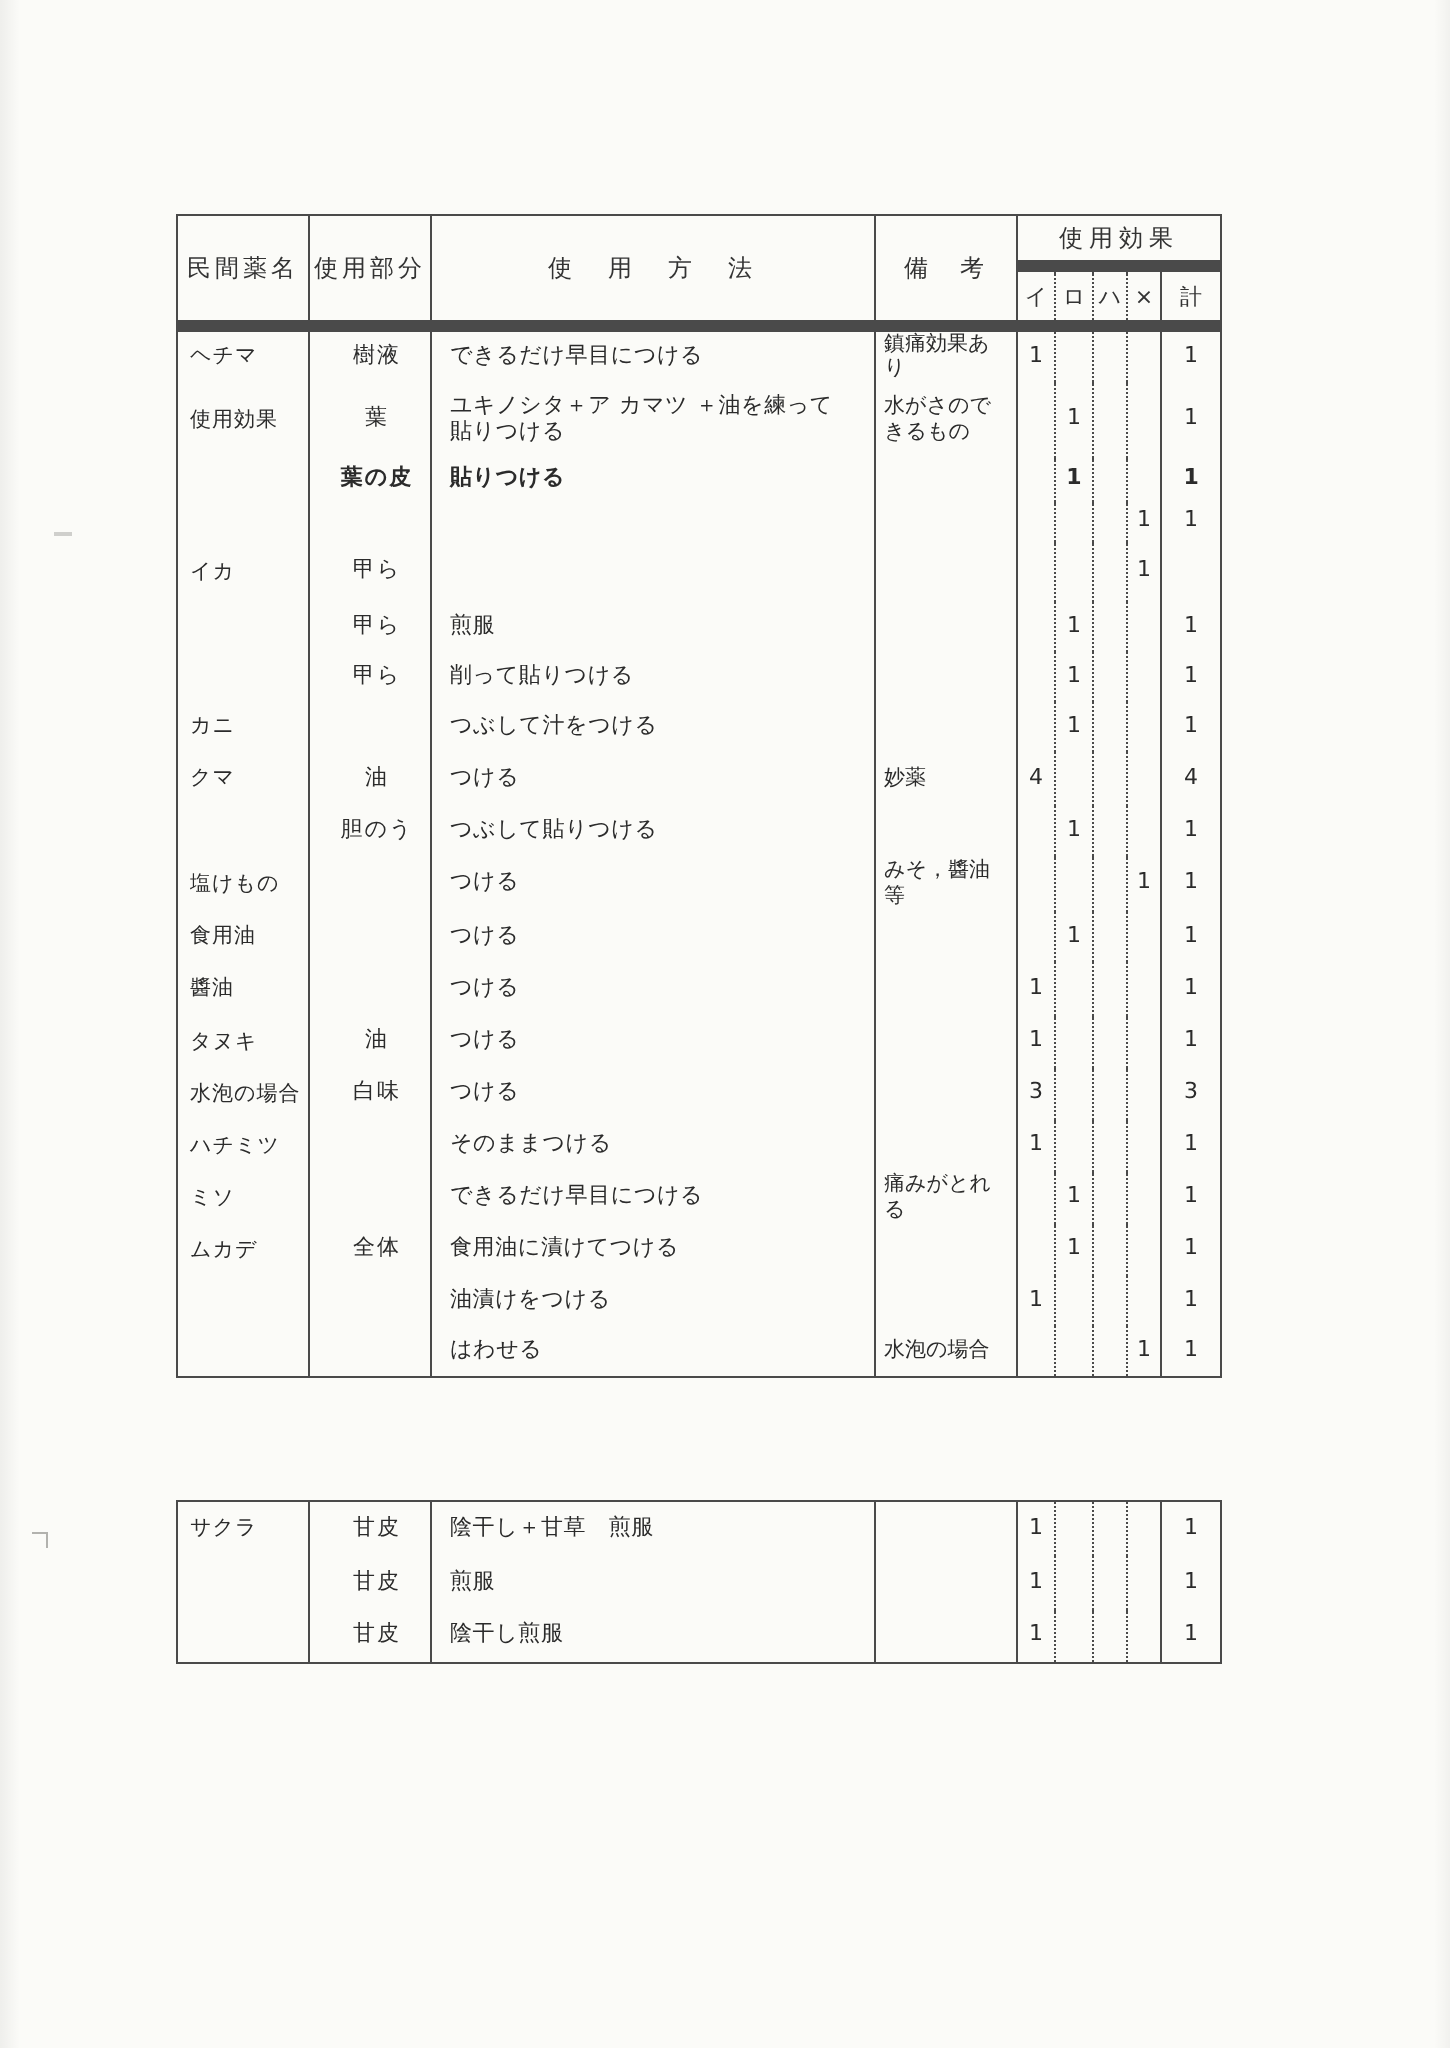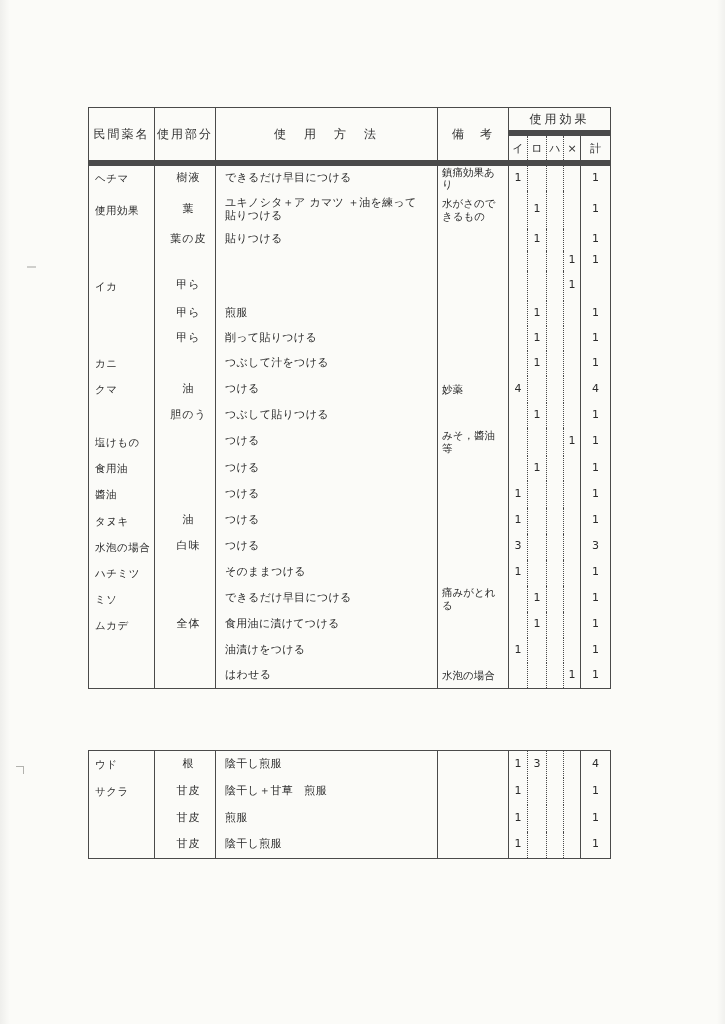--- a/index.html
+++ b/index.html
@@ -132,21 +132,21 @@
           <td class="c-method v-solid">ユキノシタ＋ア カマツ ＋油を練って
 貼りつける</td>
           <td class="c-remark v-solid">水がさので
 きるもの</td>
           <td class="c-eff v-solid"></td>
           <td class="c-eff v-dot">1</td>
           <td class="c-eff v-dot"></td>
           <td class="c-eff v-dot"></td>
           <td class="c-total v-solid">1</td>
         </tr>
-        <tr style="height: 22px;">
+        <tr style="height: 22px; font-weight: bold;">
           <td class="c-name"></td>
           <td class="c-part v-solid">葉の皮</td>
           <td class="c-method v-solid">貼りつける</td>
           <td class="c-remark v-solid"></td>
           <td class="c-eff v-solid"></td>
           <td class="c-eff v-dot">1</td>
           <td class="c-eff v-dot"></td>
           <td class="c-eff v-dot"></td>
           <td class="c-total v-solid">1</td>
         </tr>
@@ -350,31 +350,20 @@
         <col style="width:222px">
         <col style="width:71px">
       <col style="width:19px">
         <col style="width:19px">
         <col style="width:17px">
         <col style="width:17px">
         <col style="width:30px">
     </colgroup>
     <tbody id="tbody2">
         <tr style="height: 27px;">
-          <td class="c-name">ウド</td>
-          <td class="c-part v-solid">根</td>
-          <td class="c-method v-solid">陰干し煎服</td>
-          <td class="c-remark v-solid"></td>
-          <td class="c-eff v-solid">1</td>
-          <td class="c-eff v-dot">3</td>
-          <td class="c-eff v-dot"></td>
-          <td class="c-eff v-dot"></td>
-          <td class="c-total v-solid">4</td>
-        </tr>
-        <tr style="height: 27px;">
           <td class="c-name">サクラ</td>
           <td class="c-part v-solid">甘皮</td>
           <td class="c-method v-solid">陰干し＋甘草　煎服</td>
           <td class="c-remark v-solid"></td>
           <td class="c-eff v-solid">1</td>
           <td class="c-eff v-dot"></td>
           <td class="c-eff v-dot"></td>
           <td class="c-eff v-dot"></td>
           <td class="c-total v-solid">1</td>
         </tr>

